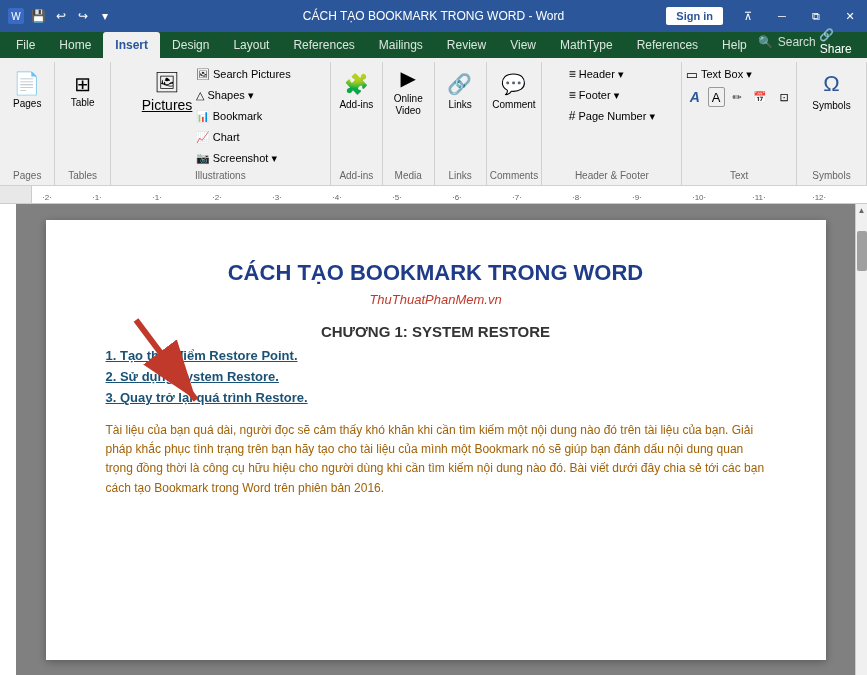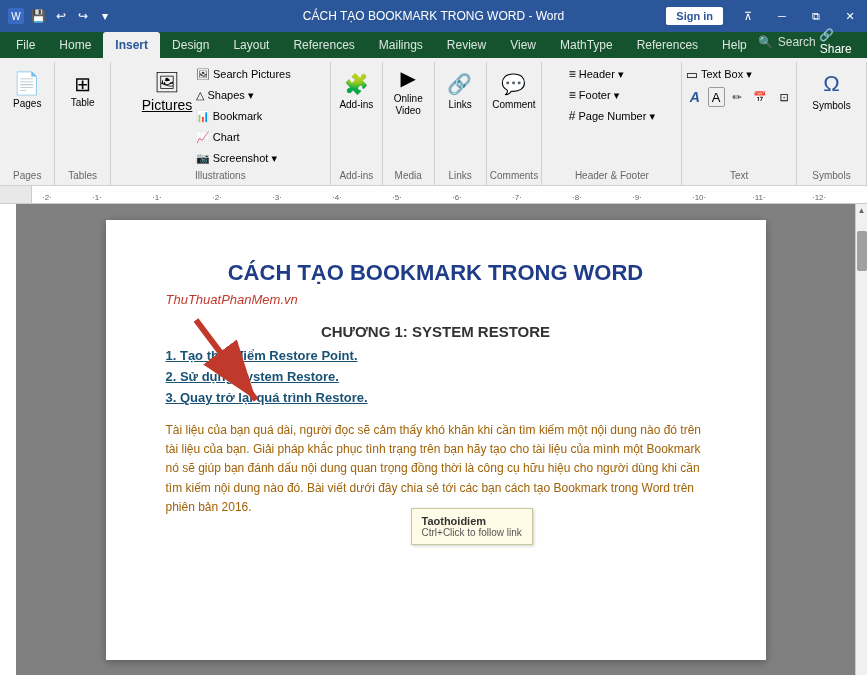--- a/index.html
+++ b/index.html
@@ -144,36 +144,36 @@
       flex: 1;
       background: #808080;
       overflow: auto;
       padding: 16px 20px;
       position: relative;
     }
 
     
     .doc-page {
       background: white;
-      width: 660px;
+      width: 780px;
       min-height: 440px;
       margin: 0 auto;
       padding: 40px 60px 40px 60px;
       box-shadow: 0 2px 8px rgba(0,0,0,0.3);
       position: relative;
     }
     .doc-title {
       text-align: center;
       font-size: 22px;
       font-weight: bold;
       color: #1f3c88;
       margin-bottom: 6px;
     }
     .doc-subtitle {
-      text-align: left;
+      text-align: center;
       font-size: 13px;
       color: #c0392b;
       font-style: italic;
       margin-bottom: 16px;
     }
     .doc-link {
       color: #1a5276;
       text-decoration: underline;
       font-weight: bold;
       font-size: 13px;
@@ -471,24 +471,20 @@
           <line x1="30" y1="10" x2="90" y2="90" stroke="#c0392b" stroke-width="6" marker-end="url(#arrowhead)"></line>
         </svg>
       </div>
 
       <div class="doc-title">CÁCH TẠO BOOKMARK TRONG WORD</div>
       <div class="doc-subtitle">ThuThuatPhanMem.vn</div>
 
       <div style="position:relative; margin-bottom:8px;">
         <div style="font-size: 15px; font-weight: bold; color: rgb(51, 51, 51); text-align: center;">CHƯƠNG 1: SYSTEM RESTORE</div>
 
-        <div class="tooltip-box">
-          <div class="tooltip-name">Taothoidiem</div>
-          <div class="tooltip-hint">Ctrl+Click to follow link</div>
-        </div>
       </div>
 
       <a class="doc-link">1. Tạo thời điểm Restore Point.</a>
       <a class="doc-link">2. Sử dụng System Restore.</a>
       <a class="doc-link">3. Quay trở lại quá trình Restore.</a>
 
       <div class="doc-body">Tài liệu của bạn quá dài, người đọc sẽ cảm thấy khó khăn khi cần tìm kiếm một nội dung nào đó trên tài liệu của bạn. Giải pháp khắc phục tình trạng trên bạn hãy tạo cho tài liệu của mình một Bookmark nó sẽ giúp bạn đánh dấu nội dung quan trọng đồng thời là công cụ hữu hiệu cho người dùng khi cần tìm kiếm nội dung nào đó. Bài viết dưới đây chia sẻ tới các bạn cách tạo Bookmark trong Word trên phiên bản 2016.</div>
     </div>
   </div>
 

